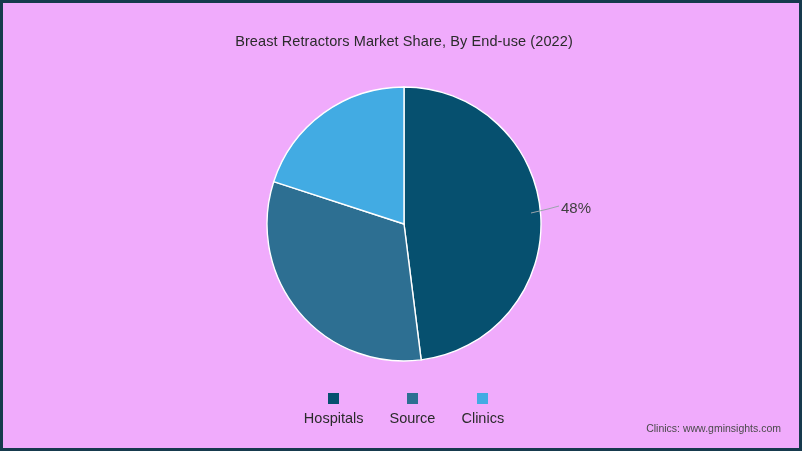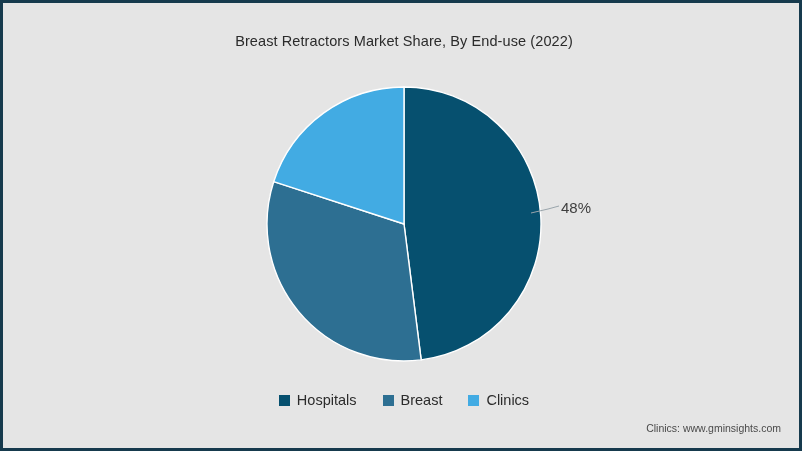--- a/index.html
+++ b/index.html
@@ -59,20 +59,21 @@
     width: 802px;
     display: flex;
     justify-content: center;
     align-items: center;
     gap: 26px;
   }
   .legend-item {
     display: flex;
     align-items: center;
     gap: 7px;
+    flex-direction: column;
   }
   .legend-swatch {
     width: 11px;
     height: 11px;
     display: inline-block;
     flex: 0 0 auto;
   }
   .legend-label {
     font-size: 14.5px;
     color: #2b2b2b;
@@ -84,21 +85,21 @@
     right: 18px;
     bottom: 14px;
     font-size: 10.5px;
     color: #4a4a4a;
     font-family: "Liberation Sans", sans-serif;
   }
 </style>
 </head>
 <body>
 
-<div id="figure" style="border-color: rgb(22, 58, 77); background: #e5e5e5;">
+<div id="figure" style="border-color: rgb(22, 58, 77); background: #f0abfc;">
 
   <div id="chart-title">Breast Retractors Market Share, By End-use (2022)</div>
 
   <div id="pie-wrap">
     <svg id="pie-svg" width="802" height="451" viewBox="0 0 802 451">
       <g id="pie-slices">
           <path d="M 401 221 L 401.00 84.00 A 137 137 0 0 1 418.17 356.92 Z" fill="#06506f" stroke="#ffffff" stroke-width="1.4"></path>
           <path d="M 401 221 L 418.17 356.92 A 137 137 0 0 1 270.71 178.66 Z" fill="#2d6f92" stroke="#ffffff" stroke-width="1.4"></path>
           <path d="M 401 221 L 270.71 178.66 A 137 137 0 0 1 401.00 84.00 Z" fill="#42abe3" stroke="#ffffff" stroke-width="1.4"></path>
         </g>
@@ -107,21 +108,21 @@
     <div id="datalabel-48">48%</div>
   </div>
 
   <div id="legend">
     <div class="legend-item">
       <span class="legend-swatch" style="background: rgb(6, 80, 111);"></span>
       <span class="legend-label">Hospitals</span>
     </div>
     <div class="legend-item">
       <span class="legend-swatch" style="background: rgb(45, 111, 146);"></span>
-      <span class="legend-label">Breast</span>
+      <span class="legend-label">Source</span>
     </div>
     <div class="legend-item">
       <span class="legend-swatch" style="background: rgb(66, 171, 227);"></span>
       <span class="legend-label">Clinics</span>
     </div>
   </div>
 
   <div id="source-note">Clinics: www.gminsights.com</div>
 
 </div>

